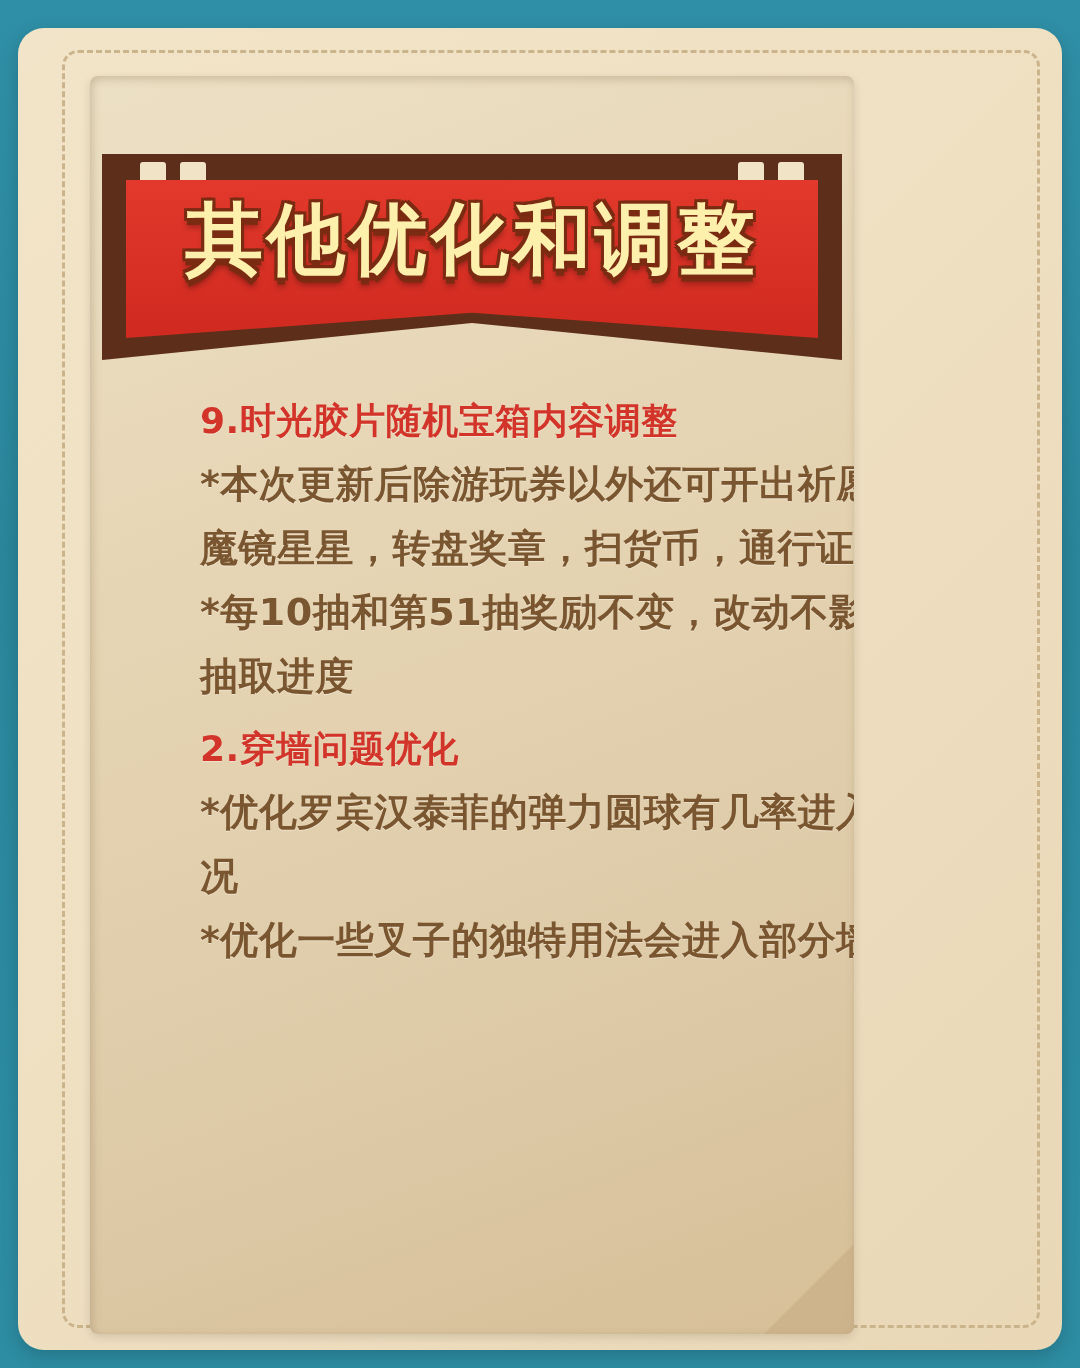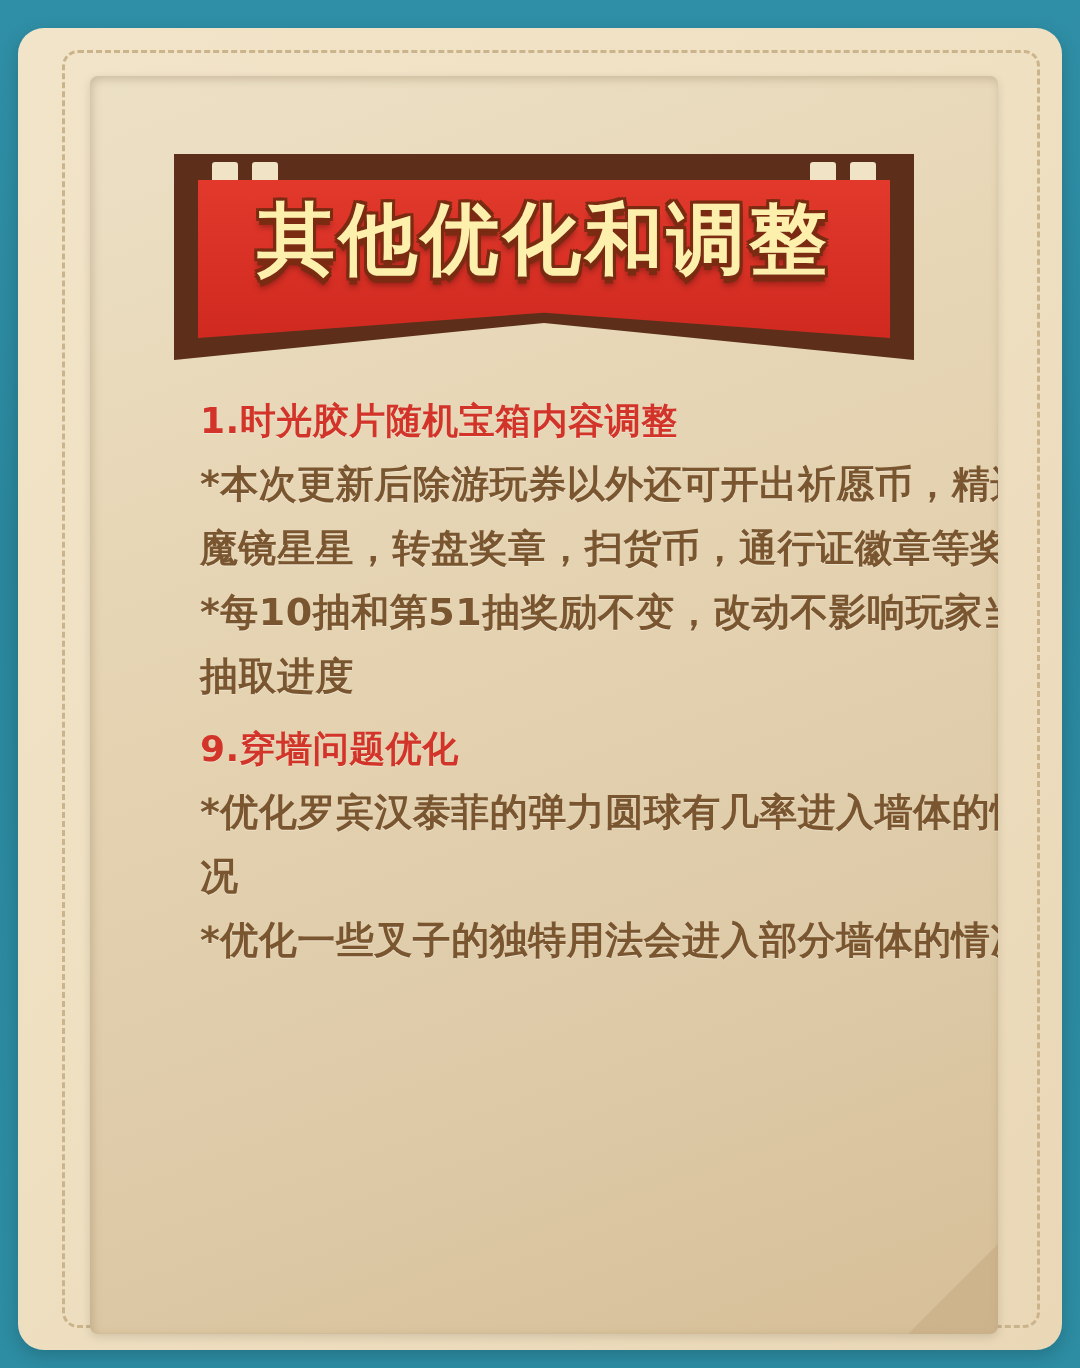--- a/index.html
+++ b/index.html
@@ -44,21 +44,21 @@
     border: 3px dashed #cbb48c;
     border-radius: 16px;
     pointer-events: none;
   }
 
   
   .paper {
     position: absolute;
     left: 72px;
     top: 48px;
-    width: 908px;
+    width: 764px;
     height: 1258px;
     background: linear-gradient(160deg, #ece0c5 0%, #e6d5b4 35%, #ddc9a6 75%, #d6bf98 100%);
     border-radius: 8px;
     box-shadow: 2px 3px 10px rgba(120, 95, 60, 0.28) inset,
                 0 3px 10px rgba(0,0,0,0.12);
     overflow: hidden;
   }
 
   
   .fold {
@@ -175,22 +175,22 @@
         <div class="stud s1"></div>
         <div class="stud s2"></div>
         <div class="stud s3"></div>
         <div class="stud s4"></div>
       </div>
       <div class="banner-front"></div>
       <div class="banner-title">其他优化和调整</div>
     </div>
 
     <div class="content">
-      <div class="line heading">1.时光胶片随机宝箱内容调整</div>
+      <div class="line heading">9.时光胶片随机宝箱内容调整</div>
       <div class="line body">*本次更新后除游玩券以外还可开出祈愿币，精选魔镜星星，转盘奖章，扫货币，通行证徽章等奖励</div>
       <div class="line body">*每10抽和第51抽奖励不变，改动不影响玩家当前抽取进度</div>
       <div class="spacer-sm"></div>
-      <div class="line heading">9.穿墙问题优化</div>
+      <div class="line heading">2.穿墙问题优化</div>
       <div class="line body">*优化罗宾汉泰菲的弹力圆球有几率进入墙体的情况</div>
       <div class="line body">*优化一些叉子的独特用法会进入部分墙体的情况</div>
     </div>
   </div>
 </div>
 
 </body></html>

